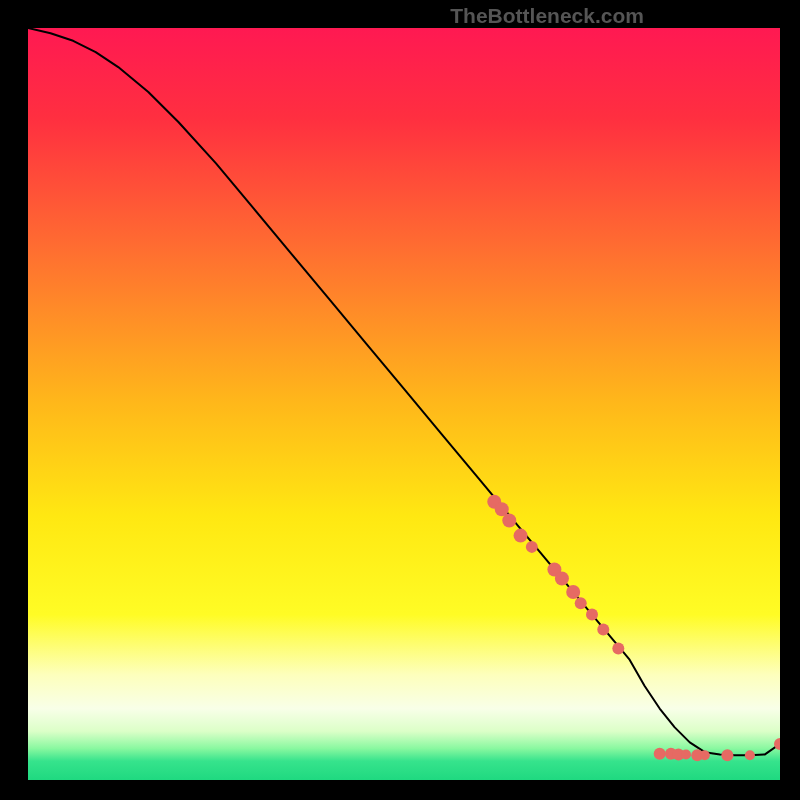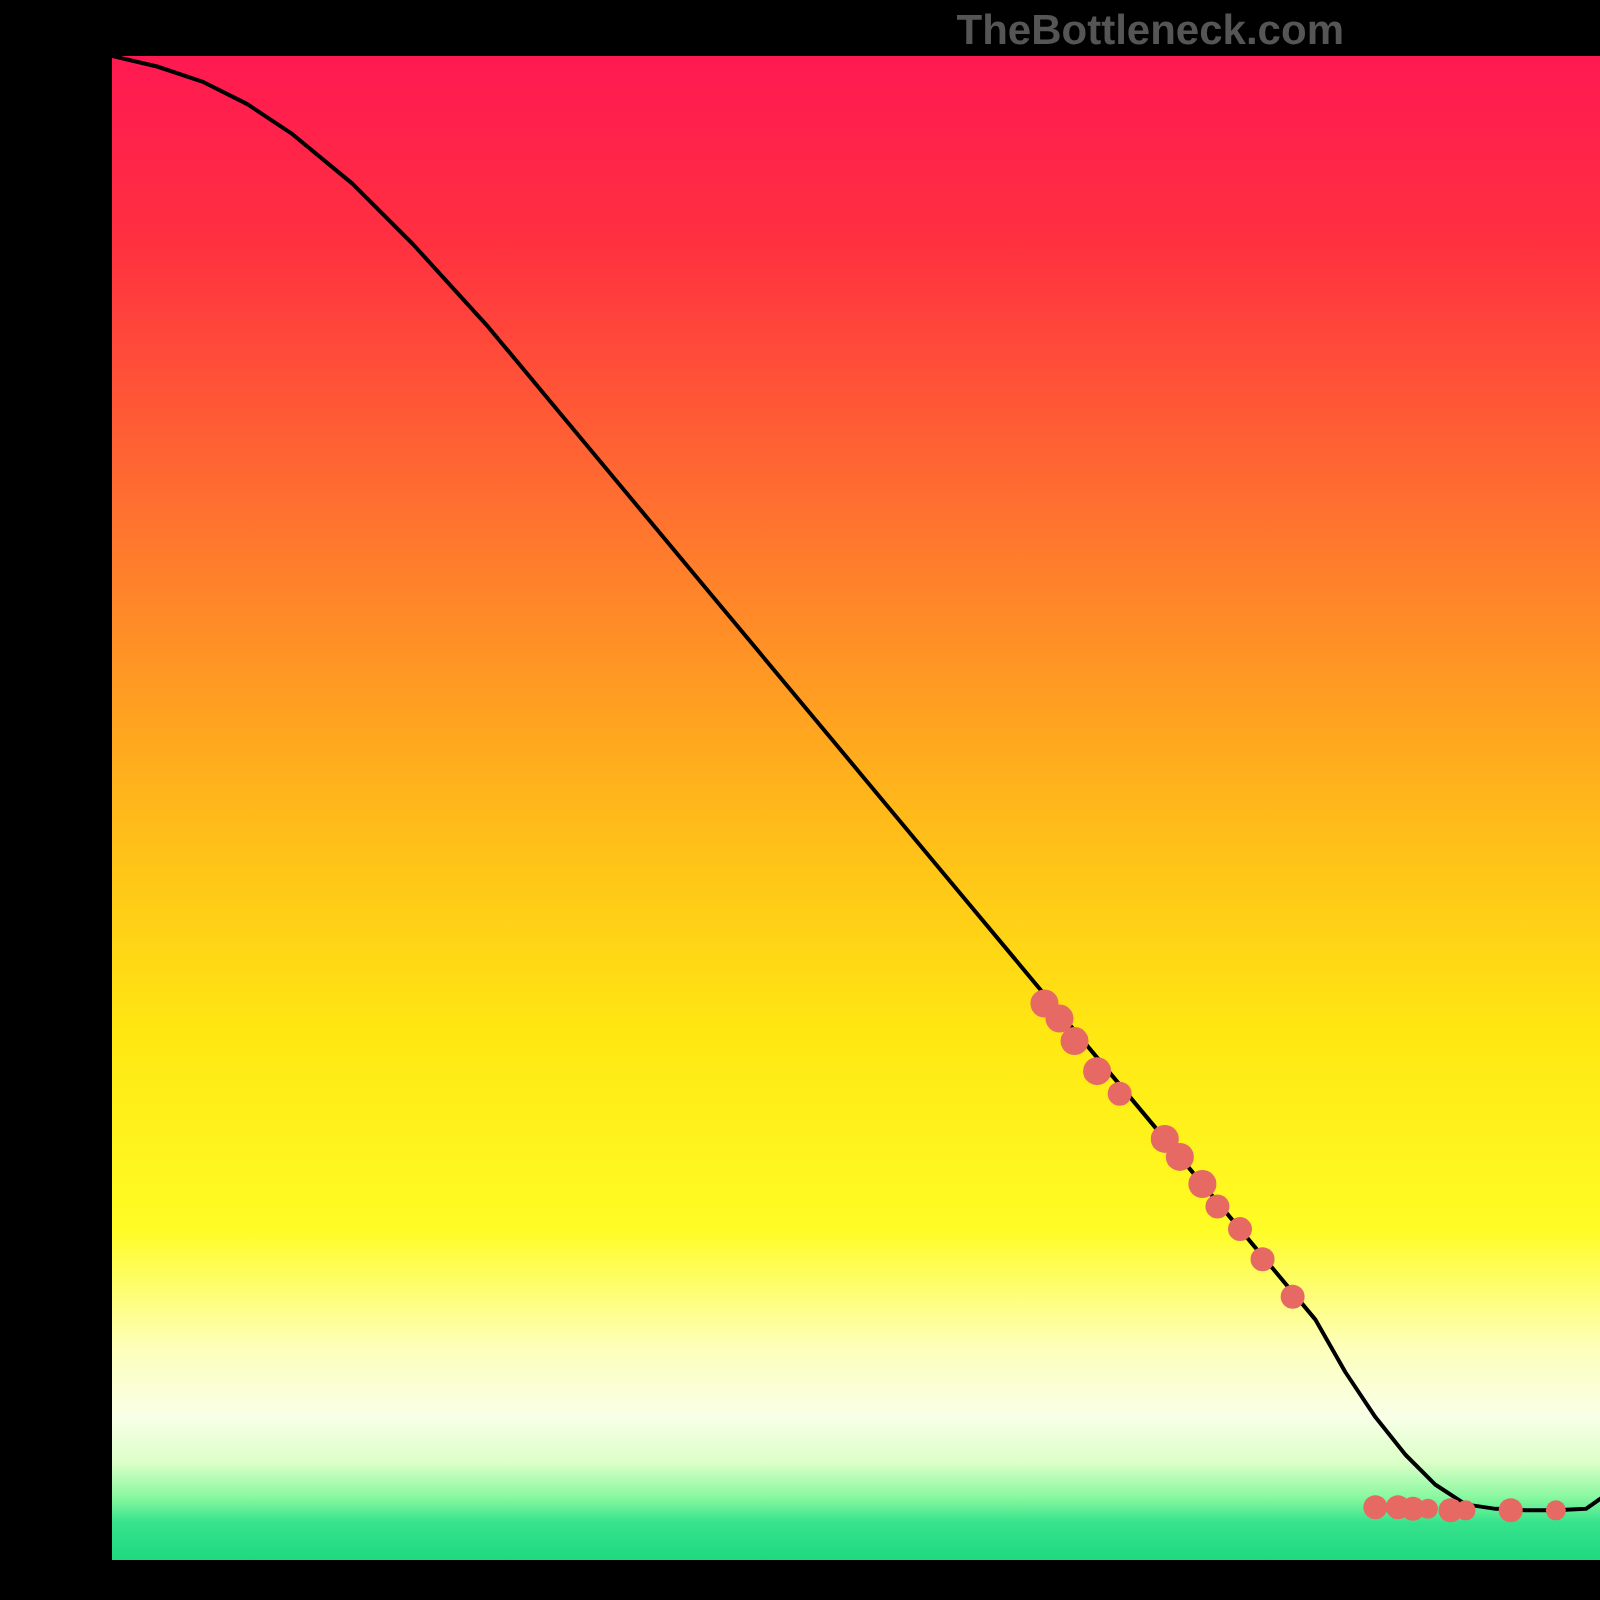--- a/index.html
+++ b/index.html
@@ -9,21 +9,20 @@
     width: 800px;
     height: 800px;
     position: relative;
     font-family: Arial, sans-serif;
   }
   .container {
     width: 656px;
     height: 800px;
     background: #000;
     position: relative;
-    margin-left: 28px;
   }
   .attribution {
     position: absolute;
     top: 4px;
     right: 12px;
     font-size: 21px;
     font-weight: bold;
     color: #555;
   }
   .plot-area {

